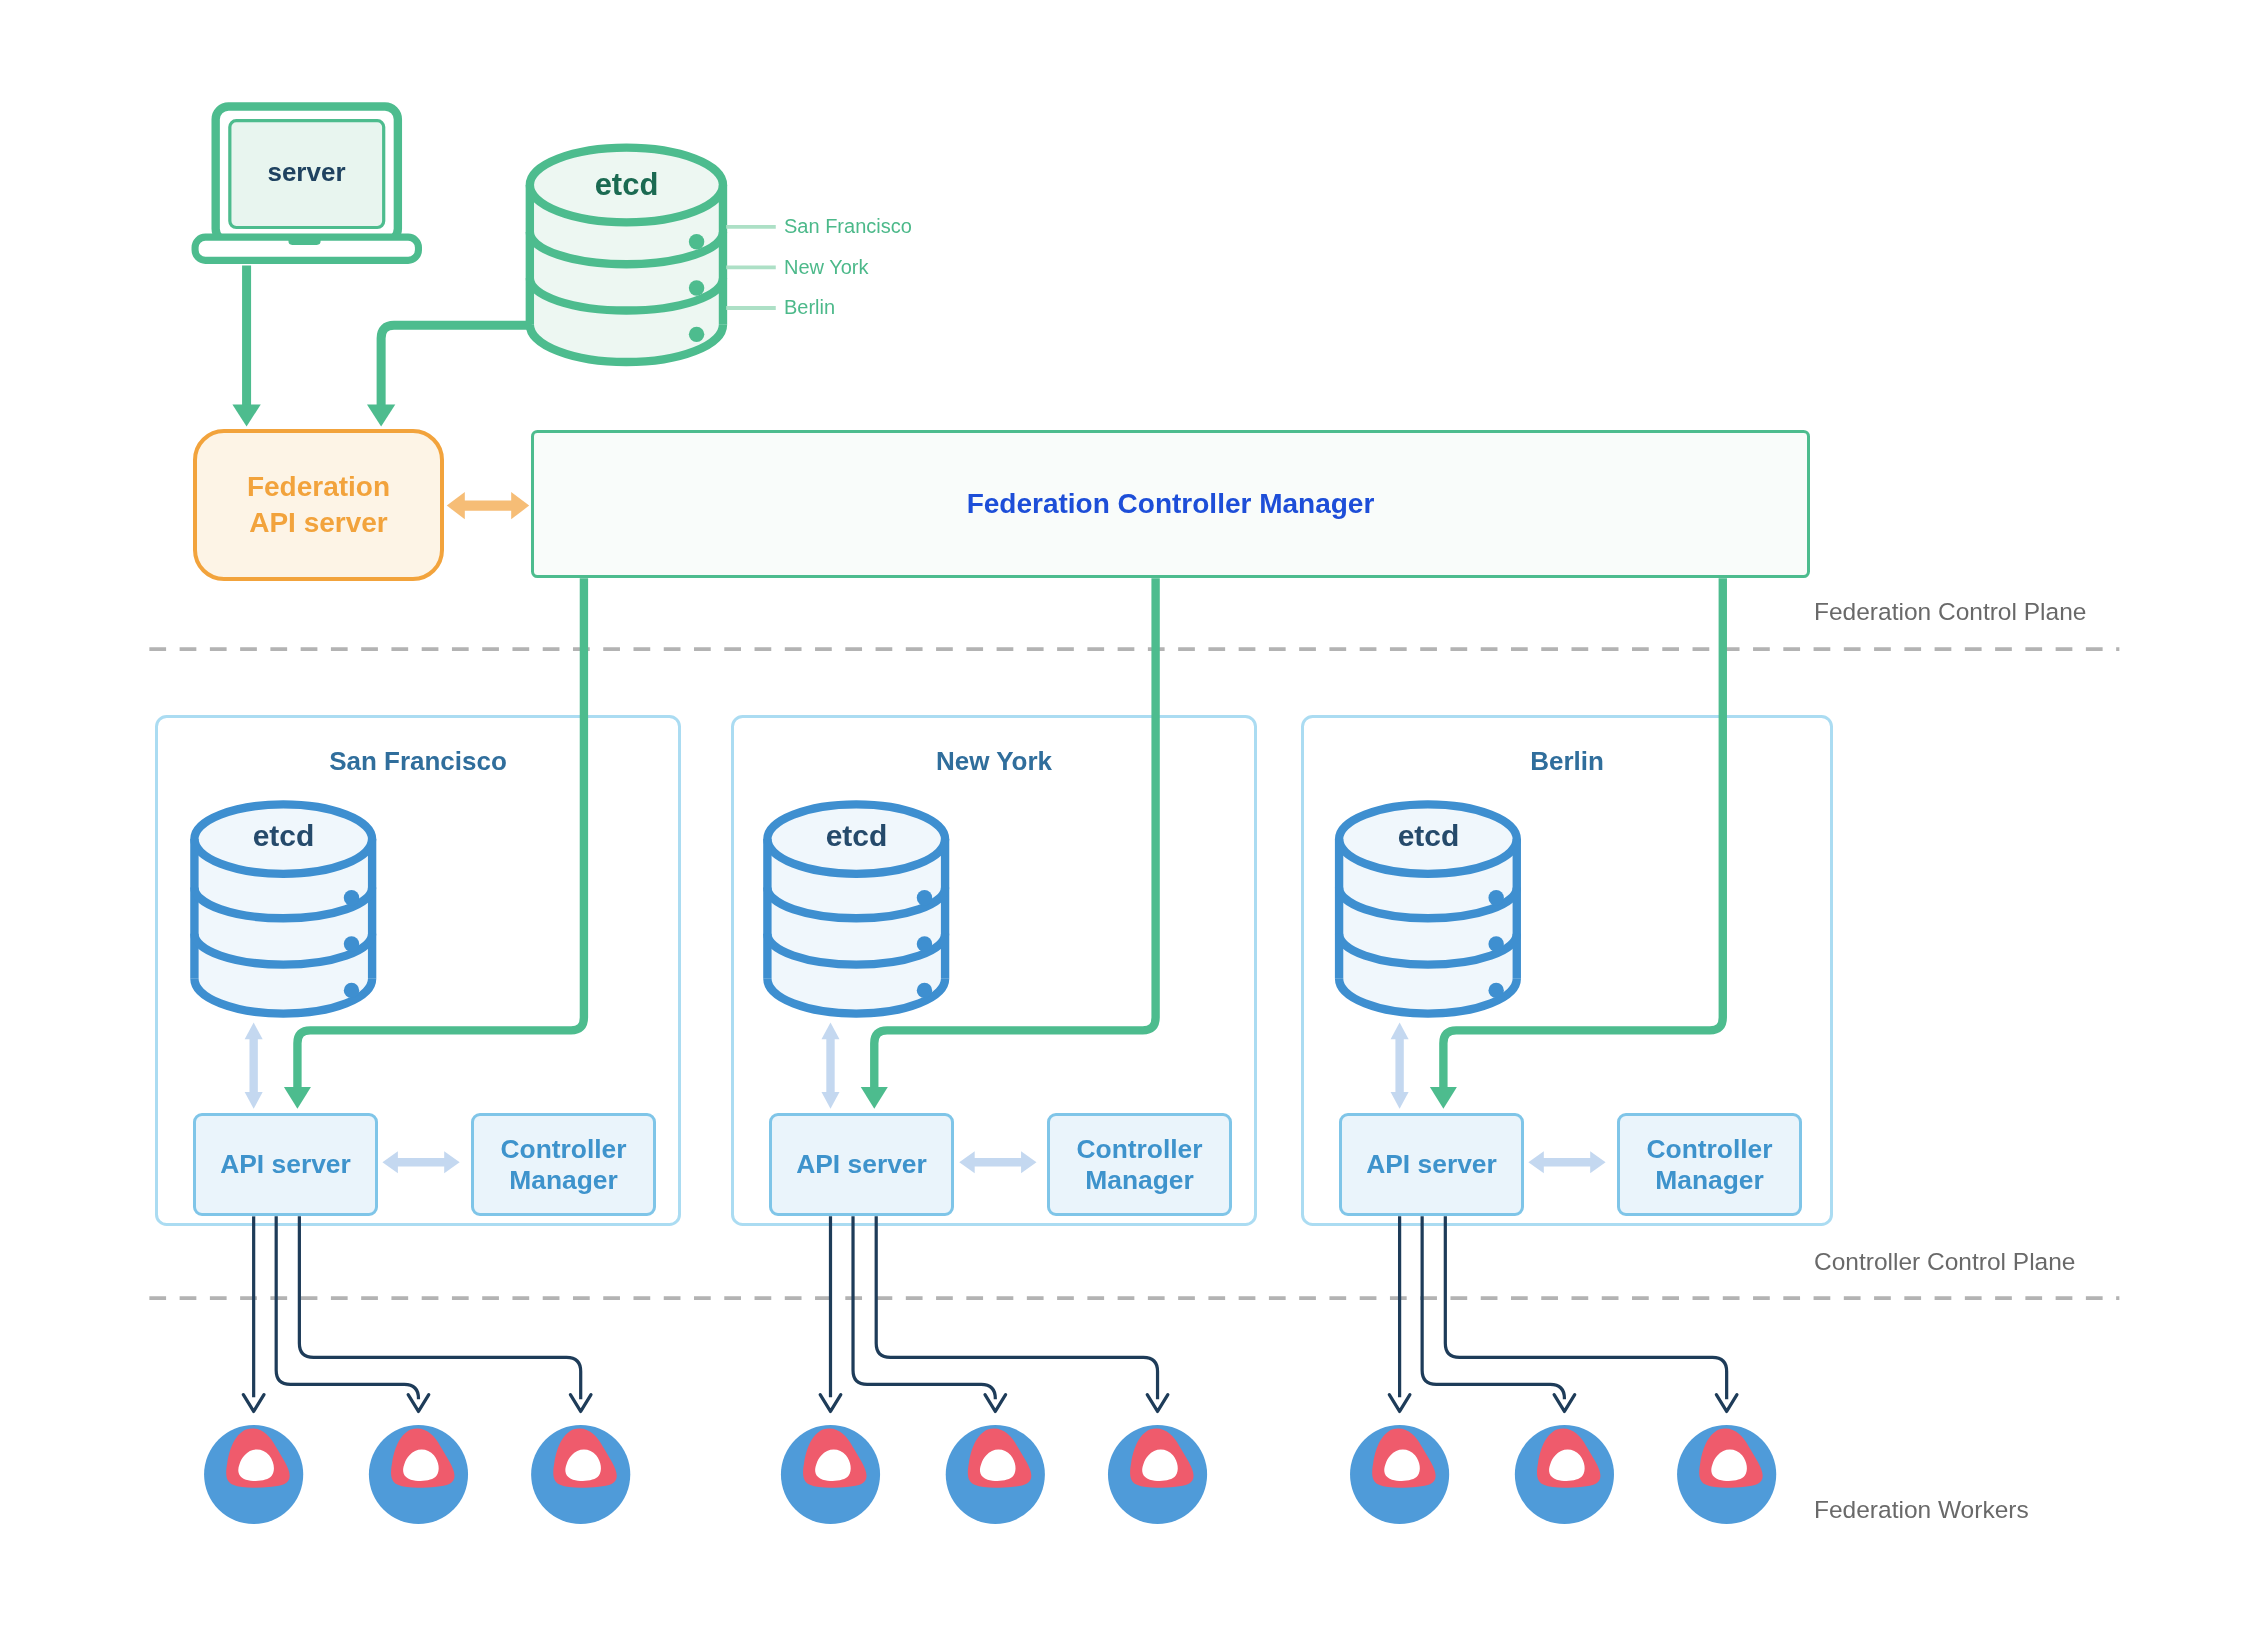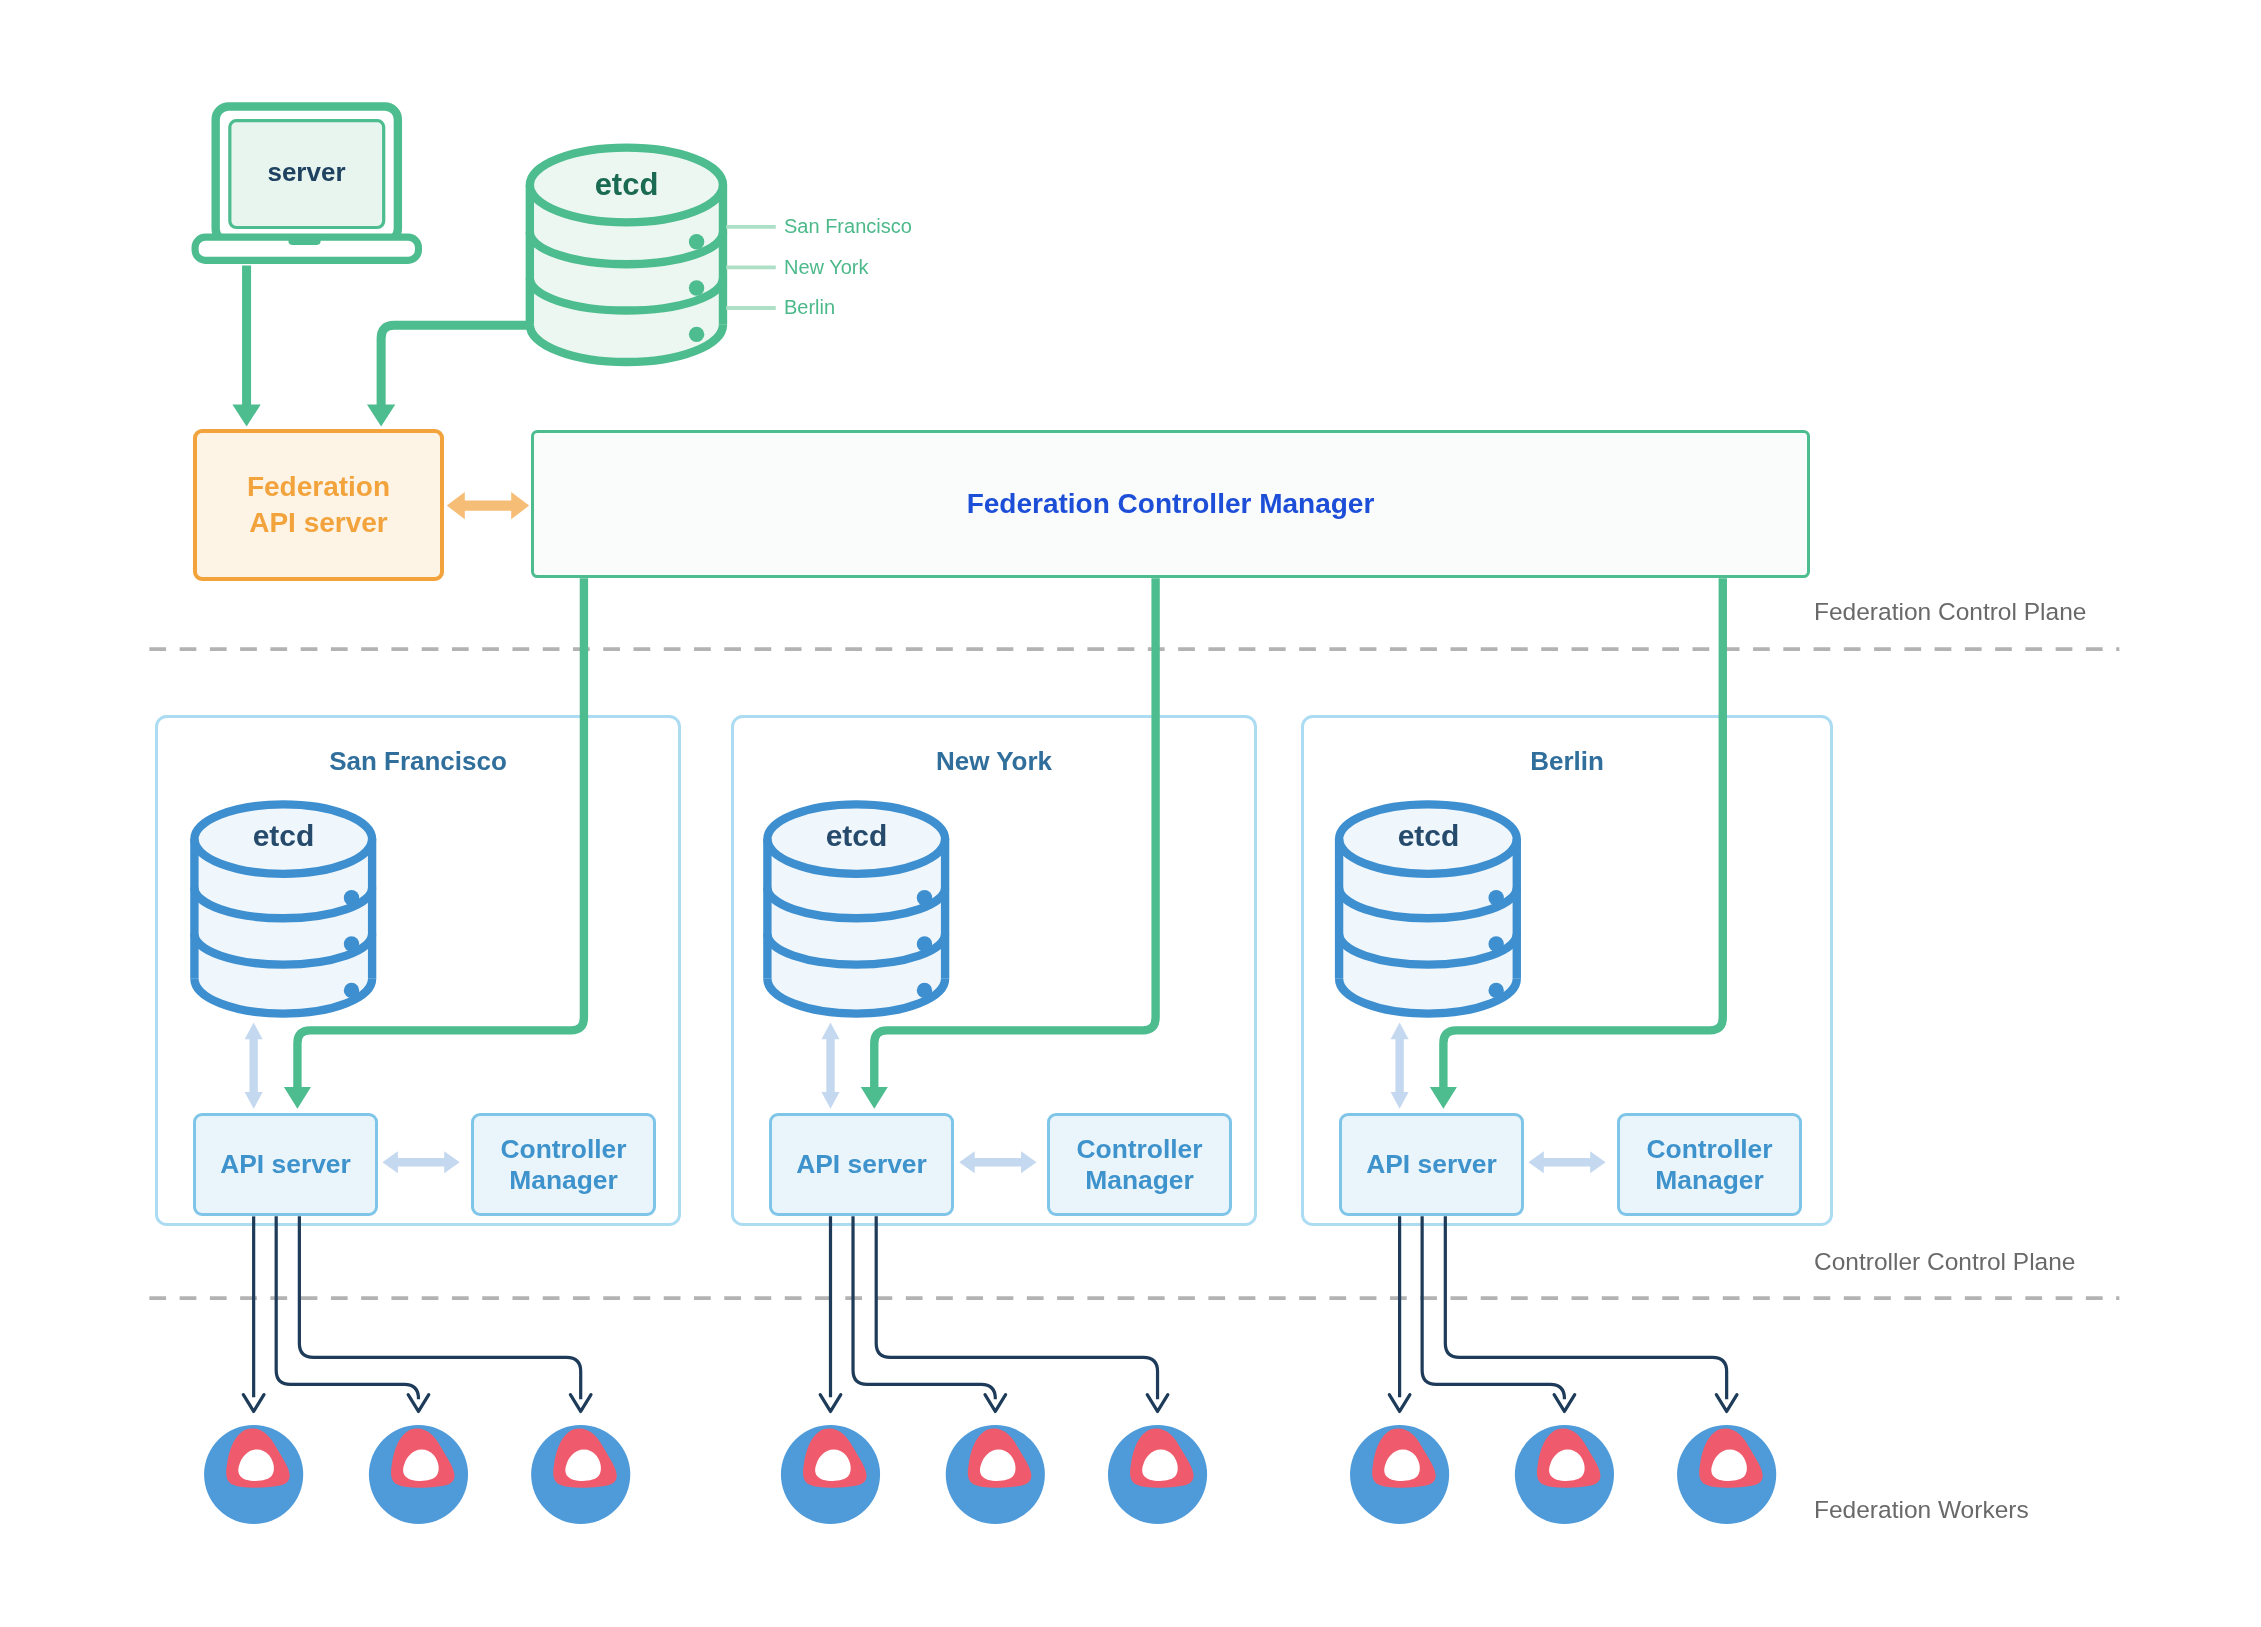--- a/index.html
+++ b/index.html
@@ -2,21 +2,21 @@
 <html style="font-size:10.3px"><head>
 <meta charset="utf-8">
 <style>
   html,body{margin:0;padding:0;background:#ffffff;}
   body{font-family:"Liberation Sans","DejaVu Sans",sans-serif;}
   .canvas{position:relative;width:2261px;height:1628px;background:#ffffff;overflow:hidden;}
   .canvas svg.layer{position:absolute;left:0;top:0;pointer-events:none;}
   .abs{position:absolute;}
   
   .box{position:absolute;box-sizing:border-box;display:flex;flex-direction:column;align-items:center;justify-content:center;text-align:center;}
-  .fed-api{left:193px;top:429px;width:251px;height:152px;border:4.5px solid #F2A33C;border-radius:9px;background:#FDF4E6;color:#F2A33C;font-size:28px;font-weight:bold;line-height:36px;}
+  .fed-api{left:193px;top:429px;width:251px;height:152px;border:4.5px solid #F2A33C;border-radius:31px;background:#FDF4E6;color:#F2A33C;font-size:28px;font-weight:bold;line-height:36px;}
   .fcm{left:531px;top:430px;width:1279px;height:148px;border:3.9px solid #4DBC8E;border-radius:6.4px;background:#F9FCFA;color:#1d4ed8;font-size:28px;font-weight:bold;}
   .cluster{position:absolute;top:715px;height:511px;border:3.2px solid #ABDCF2;border-radius:11.6px;background:#ffffff;box-sizing:border-box;}
   .cluster.sf{left:155px;width:526px;}
   .cluster.ny{left:731px;width:526px;}
   .cluster.be{left:1301px;width:532px;}
   .cluster-title{position:absolute;left:0;top:28px;width:100%;text-align:center;font-size:26px;font-weight:600;color:#306E9C;}
   .inner-box{position:absolute;top:395px;width:185px;height:103px;border:3.2px solid #7FC5E8;border-radius:9px;background:#EAF4FB;box-sizing:border-box;display:flex;flex-direction:column;align-items:center;justify-content:center;color:#3E93CC;font-size:26.4px;font-weight:bold;line-height:31px;text-align:center;}
   .inner-box.api{left:35px;}
   .inner-box.cm{left:313px;}
   

